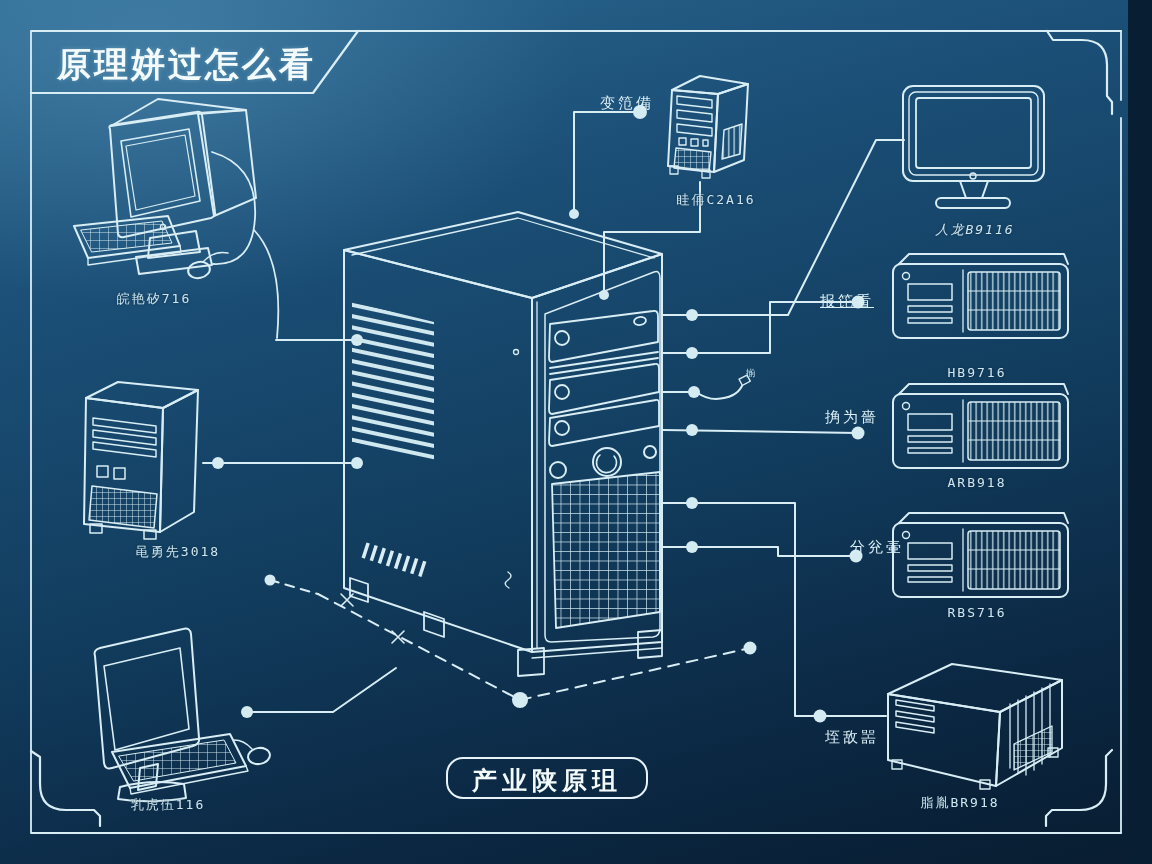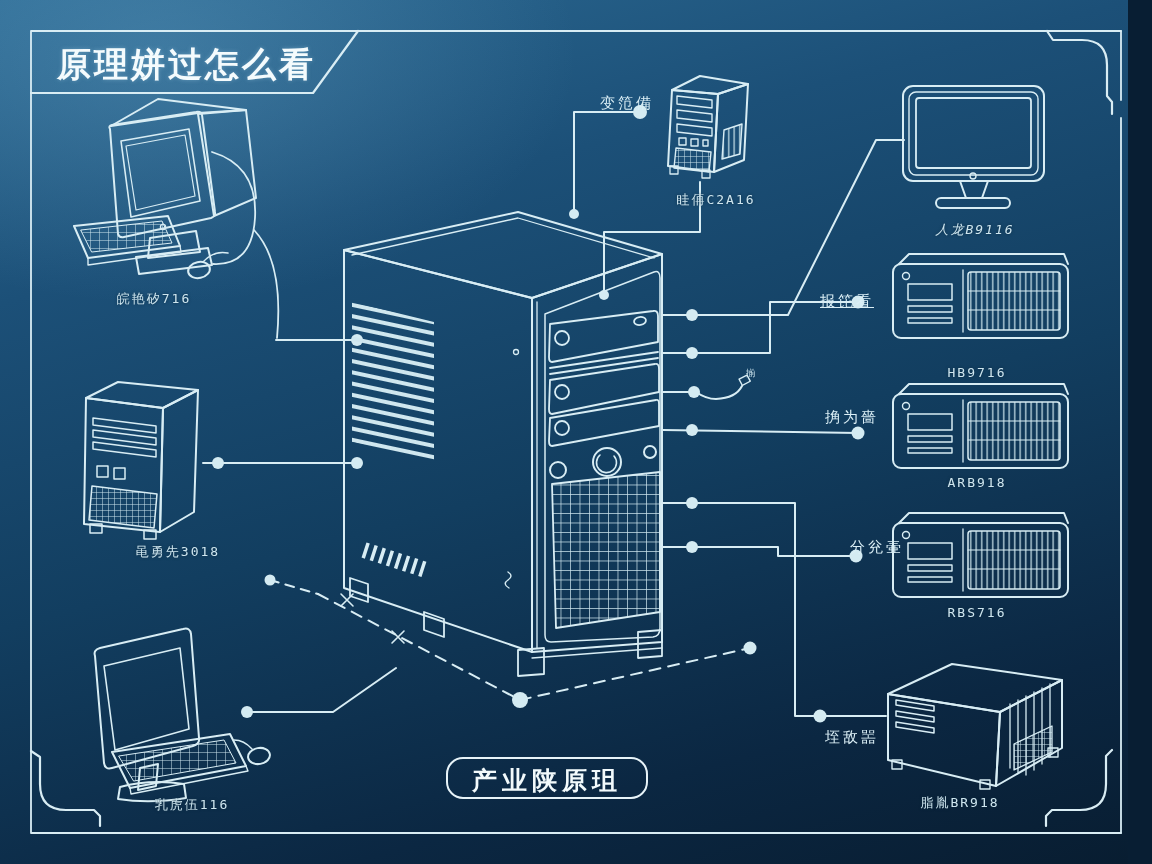--- a/index.html
+++ b/index.html
@@ -298,21 +298,21 @@
 </svg>
 
 <div class="title">原理姘过怎么看</div>
 
 <div class="caption-box">
   <span>产业陕原珇</span>
 </div>
 
 <div class="lbl" style="left:154px;top:290px;text-align:right;">皖艳矽716</div>
 <div class="lbl" style="left:160px;top:543px;margin-left:18px;">黾勇先3018</div>
-<div class="lbl" style="left:192px;top:796px;">乳虎伍116</div>
+<div class="lbl" style="left:168px;top:796px;">乳虎伍116</div>
 <div class="lbl" style="left:716px;top:184px;margin-top:7px;">眭侢C2A16</div>
 <div class="lbl" style="left:975px;top:221px;font-style:italic;">人龙B9116</div>
 <div class="lbl" style="left:977px;top:365px;">HB9716</div>
 <div class="lbl" style="left:977px;top:475px;">ARB918</div>
 <div class="lbl" style="left:977px;top:605px;">RBS716</div>
 <div class="lbl" style="left:960px;top:794px;">脂胤BR918</div>
 
 <div class="lbl-cn" style="left:627px;top:94px;">变笵備</div>
 <div class="lbl-cn" style="left:847px;top:292px;text-decoration:underline;">报笓看</div>
 <div class="lbl-cn" style="left:852px;top:408px;font-family:Liberation Mono, monospace;">捔为嗇</div>

